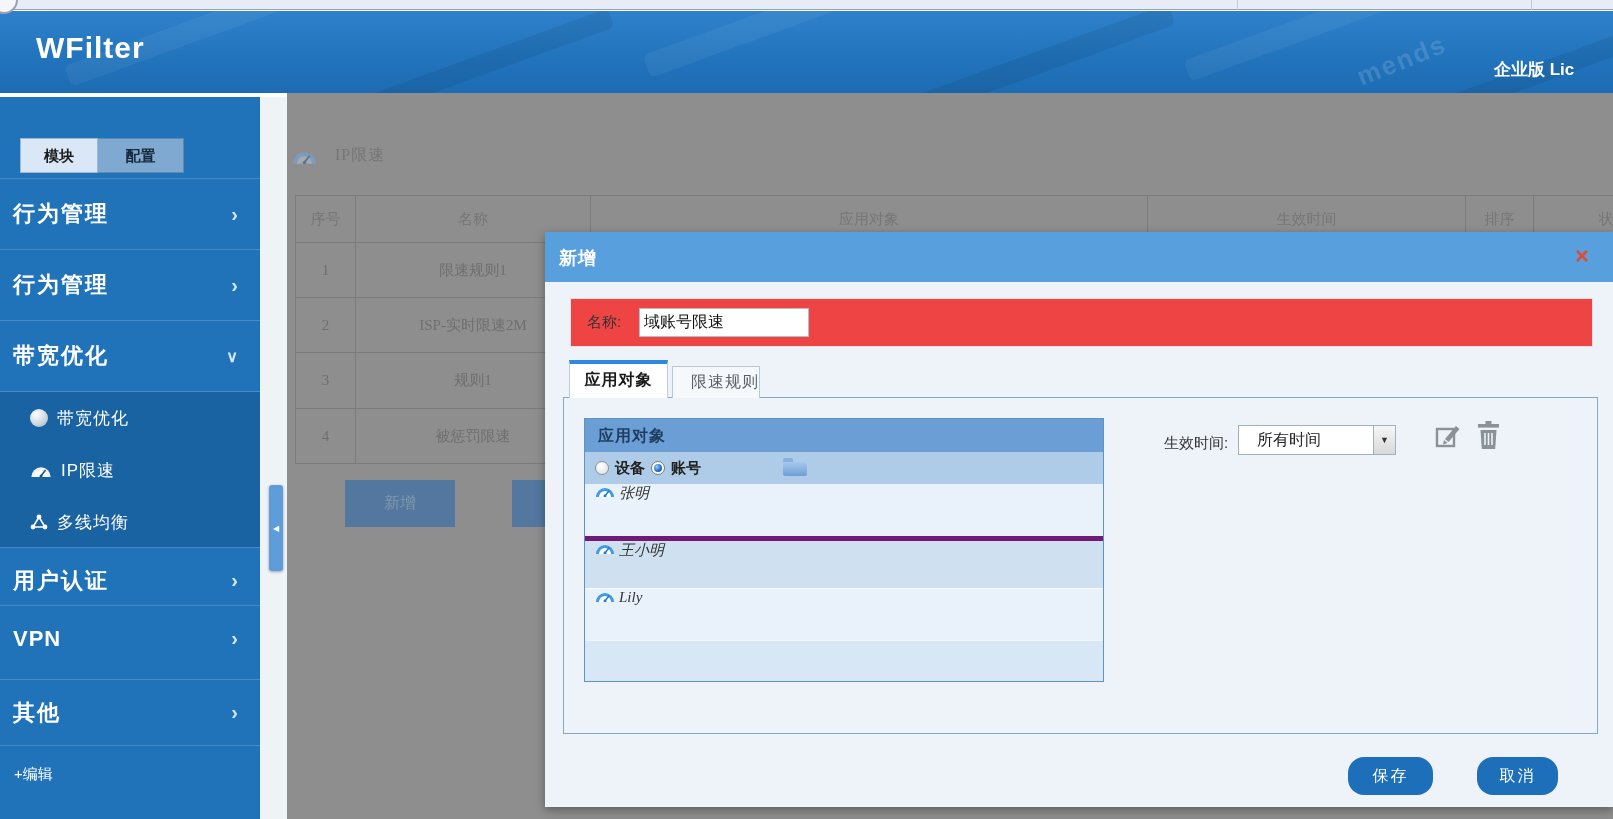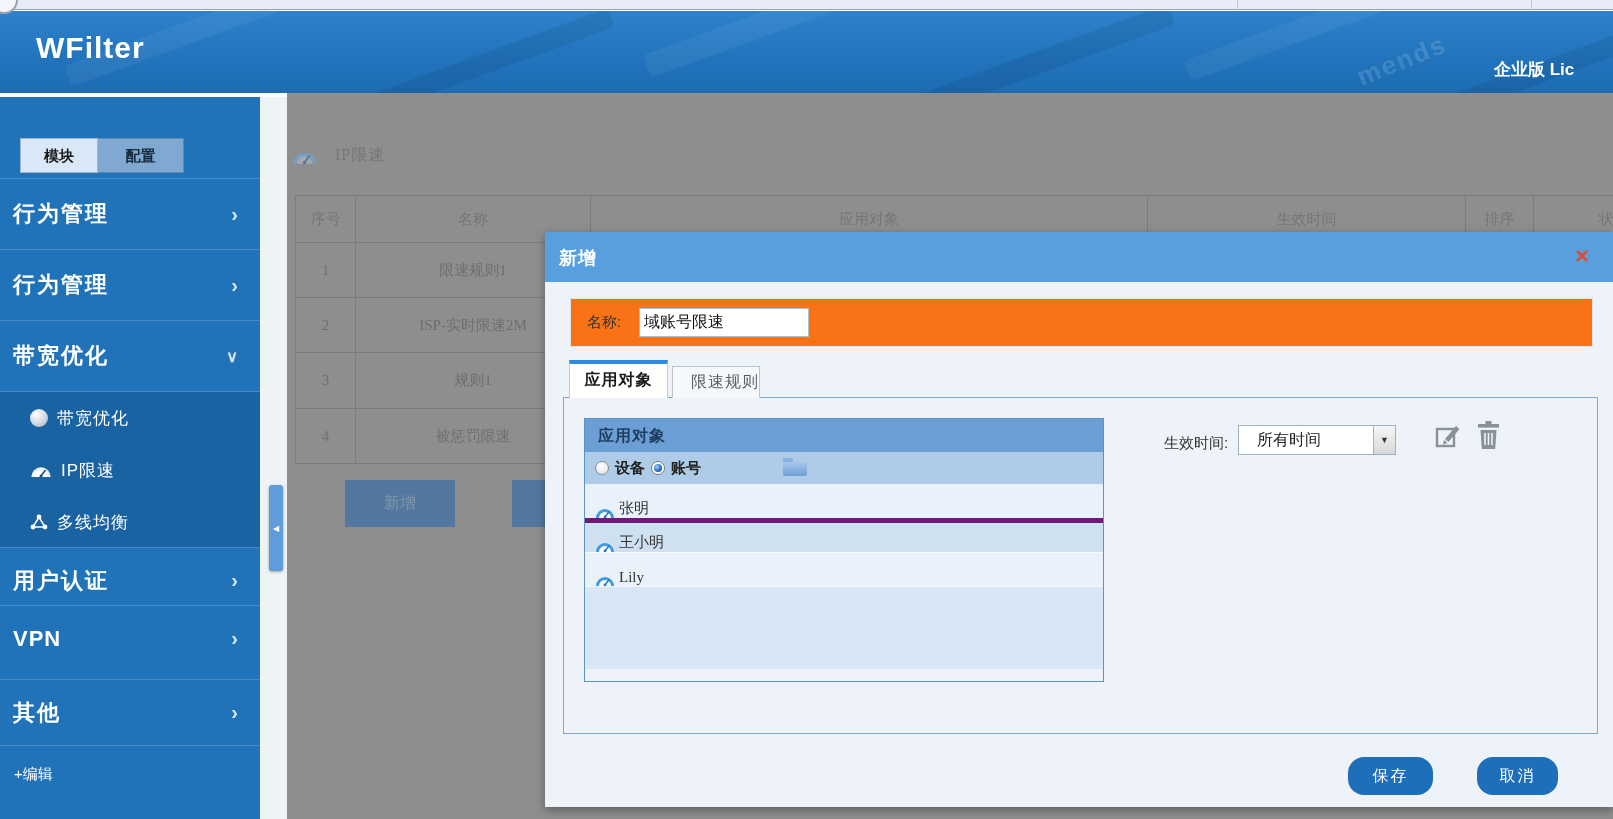--- a/index.html
+++ b/index.html
@@ -73,21 +73,21 @@
 
   
   .modal { position:absolute; left:545px; top:232px; width:1068px; height:575px;
             background:#edf3f8; z-index:10; box-shadow:0 3px 9px rgba(0,0,0,.35); }
   .modal-header { position:absolute; left:0; top:0; width:100%; height:50px; background:#57a0dd; }
   .modal-title { position:absolute; left:14px; top:14px; color:#fff; font-size:18px;
             font-weight:bold; letter-spacing:1px; }
   .modal-close { position:absolute; left:1030px; top:10px; color:#e14a33; font-size:24px;
             font-weight:bold; cursor:pointer; line-height:28px; }
   .name-box { position:absolute; left:25px; top:66px; width:1023px; height:49px;
-            background:#f97316; border:1px solid #dce3e9; }
+            background:#ef4444; border:1px solid #dce3e9; }
   .name-label { position:absolute; left:16px; top:14px; font-size:15px; color:#333; }
   .name-input { position:absolute; left:68px; top:9px; width:170px; height:29px;
             border:1px solid #aebecb; background:#fff; font-size:16px; padding-left:4px;
             color:#111; font-family:"Liberation Serif","DejaVu Serif",serif; }
   .tab-active { position:absolute; left:24px; top:128px; width:99px; height:38px;
             background:#fff; border:1px solid #c2cdd7; border-top:4px solid #2d89df; border-bottom:none;
             z-index:3; text-align:center; line-height:32px; font-weight:bold; font-size:16px;
             color:#1a1a1a; letter-spacing:1px; cursor:pointer; }
   .tab-inactive { position:absolute; left:127px; top:134px; width:88px; height:32px;
             background:#f6f9fc; border:1px solid #b9c7d2; border-bottom:none; z-index:3;
@@ -103,22 +103,22 @@
             padding-left:10px; gap:6px; font-size:15px; font-weight:bold; color:#222; position:relative; }
   .radio { display:inline-block; width:14px; height:14px; border-radius:50%;
             background:radial-gradient(circle at 40% 35%, #fff, #d9dde1); border:1px solid #8a8f94; }
   .radio.sel { position:relative; background:#fff; border:1px solid #6f7a82; }
   .radio.sel::after { content:''; position:absolute; left:2px; top:2px; width:8px; height:8px;
             border-radius:50%; background:radial-gradient(circle at 35% 35%, #9fd0f0, #1b69c9 60%, #0c3f86); }
   .folder { position:absolute; left:198px; top:10px; width:24px; height:14px;
             background:linear-gradient(#a8c8ec,#6f9fd6); border-radius:2px; cursor:pointer; }
   .folder::before { content:''; position:absolute; top:-4px; left:0; width:10px; height:4px;
             background:#86b1e2; border-radius:2px 2px 0 0; }
-  .lp-row { height:34px; display:flex; align-items:flex-end; gap:4px; padding-left:10px;
-            font-size:15px; color:#333; cursor:pointer; }
+  .lp-row { height:52px; display:flex; align-items:flex-start; gap:4px; padding-left:10px;
+            font-size:15px; color:#333; cursor:pointer;font-style:italic; }
   .lp-row.alt1 { background:#e9f2fb; }
   .lp-row.alt2 { background:#cfe1f0; border-top:5px solid #701a75; }
   .lp-row.alt3 { background:#e9f2fb; border-top:1px solid #f5fafd; }
   .lp-filler { height:83px; background:#d7e7f5; border-top:1px solid #eef5fb; }
   .time-label { position:absolute; left:600px; top:36px; font-size:15px; color:#333; }
   .select { position:absolute; left:674px; top:27px; width:158px; height:30px;
             background:#fff; border:1px solid #9db3c2; cursor:pointer; }
   .select-text { line-height:28px; padding-left:18px; font-size:16px; color:#222;
             font-family:"Liberation Serif","DejaVu Serif",serif; }
   .select-btn { position:absolute; right:0; top:0; width:22px; height:28px;

